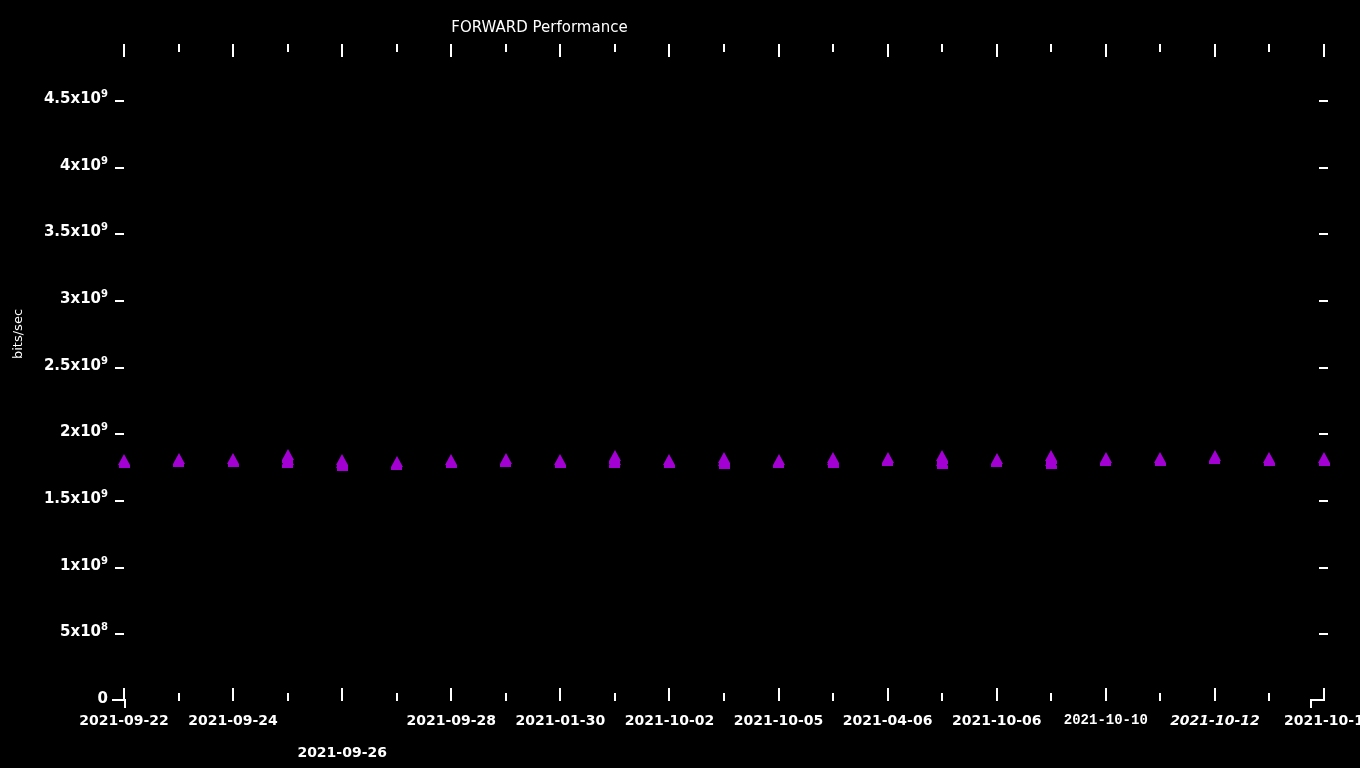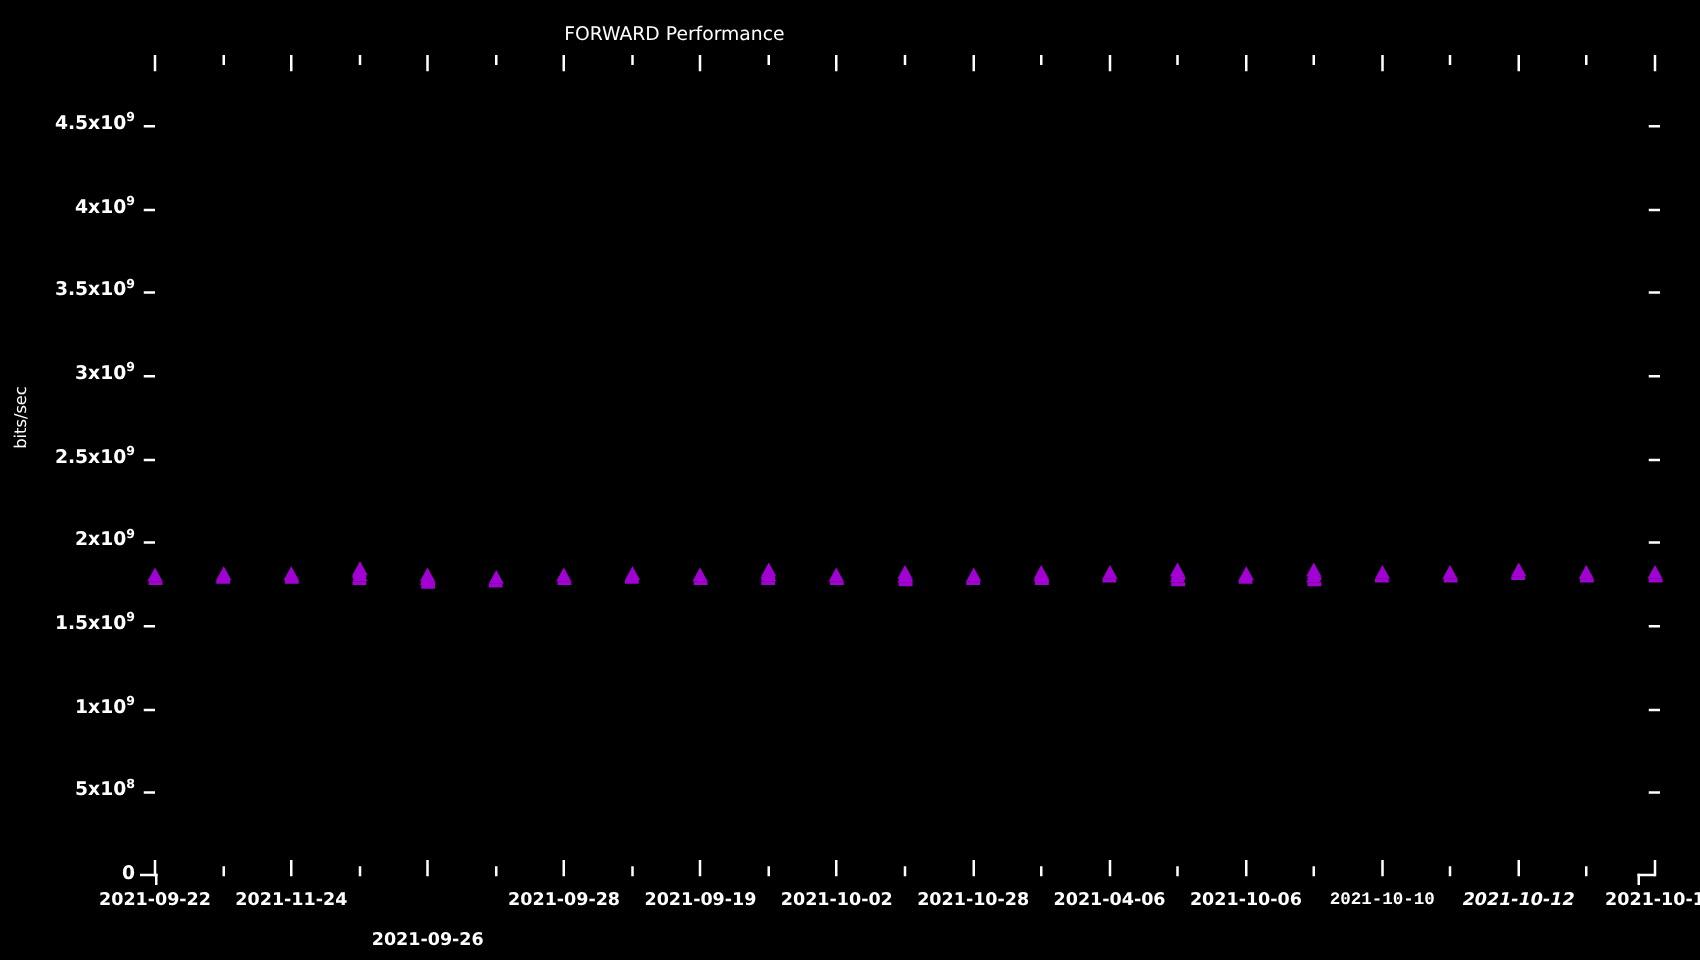--- a/index.html
+++ b/index.html
@@ -231,46 +231,46 @@
       <div class="ytick-wrap" style="top: 700px;">
         <div class="ytick-label" style="top: -9px;">0</div>
       </div>
     </div>
   <div id="xtick-layer">
       <div class="xtick-label" style="left: 124px;">2021-09-22</div>
       <div class="xtick-major-top" style="left: 123px;"></div>
       <div class="xtick-major-bot" style="left: 123px;"></div>
       <div class="xtick-minor-top" style="left: 177.545px;"></div>
       <div class="xtick-minor-bot" style="left: 177.545px;"></div>
-      <div class="xtick-label" style="left: 233.091px;">2021-11-24</div>
+      <div class="xtick-label" style="left: 233.091px;">2021-09-24</div>
       <div class="xtick-major-top" style="left: 232.091px;"></div>
       <div class="xtick-major-bot" style="left: 232.091px;"></div>
       <div class="xtick-minor-top" style="left: 286.636px;"></div>
       <div class="xtick-minor-bot" style="left: 286.636px;"></div>
       <div class="xtick-label" style="left: 342.182px; margin-top: 32px;">2021-09-26</div>
       <div class="xtick-major-top" style="left: 341.182px;"></div>
       <div class="xtick-major-bot" style="left: 341.182px;"></div>
       <div class="xtick-minor-top" style="left: 395.727px;"></div>
       <div class="xtick-minor-bot" style="left: 395.727px;"></div>
       <div class="xtick-label" style="left: 451.273px;">2021-09-28</div>
       <div class="xtick-major-top" style="left: 450.273px;"></div>
       <div class="xtick-major-bot" style="left: 450.273px;"></div>
       <div class="xtick-minor-top" style="left: 504.818px;"></div>
       <div class="xtick-minor-bot" style="left: 504.818px;"></div>
-      <div class="xtick-label" style="left: 560.364px;">2021-09-19</div>
+      <div class="xtick-label" style="left: 560.364px;">2021-01-30</div>
       <div class="xtick-major-top" style="left: 559.364px;"></div>
       <div class="xtick-major-bot" style="left: 559.364px;"></div>
       <div class="xtick-minor-top" style="left: 613.909px;"></div>
       <div class="xtick-minor-bot" style="left: 613.909px;"></div>
       <div class="xtick-label" style="left: 669.455px;">2021-10-02</div>
       <div class="xtick-major-top" style="left: 668.455px;"></div>
       <div class="xtick-major-bot" style="left: 668.455px;"></div>
       <div class="xtick-minor-top" style="left: 723px;"></div>
       <div class="xtick-minor-bot" style="left: 723px;"></div>
-      <div class="xtick-label" style="left: 778.545px;">2021-10-28</div>
+      <div class="xtick-label" style="left: 778.545px;">2021-10-05</div>
       <div class="xtick-major-top" style="left: 777.545px;"></div>
       <div class="xtick-major-bot" style="left: 777.545px;"></div>
       <div class="xtick-minor-top" style="left: 832.091px;"></div>
       <div class="xtick-minor-bot" style="left: 832.091px;"></div>
       <div class="xtick-label" style="left: 887.636px;">2021-04-06</div>
       <div class="xtick-major-top" style="left: 886.636px;"></div>
       <div class="xtick-major-bot" style="left: 886.636px;"></div>
       <div class="xtick-minor-top" style="left: 941.182px;"></div>
       <div class="xtick-minor-bot" style="left: 941.182px;"></div>
       <div class="xtick-label" style="left: 996.727px;">2021-10-06</div>

